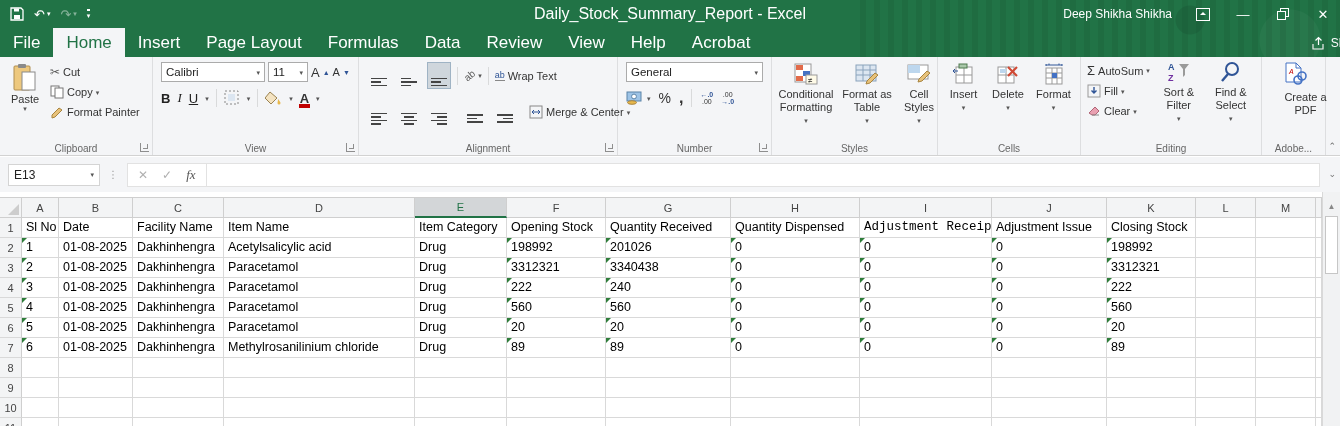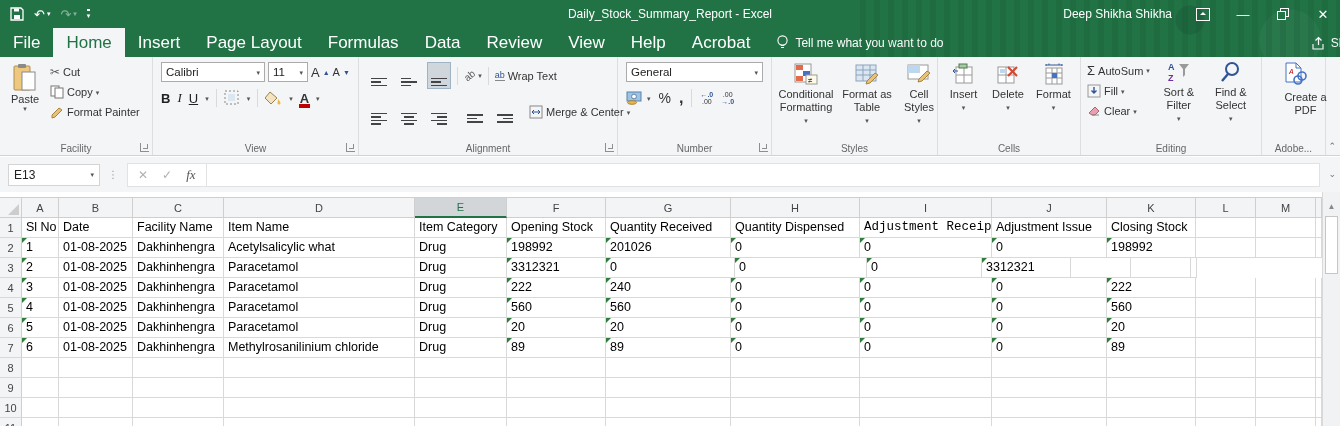--- a/index.html
+++ b/index.html
@@ -12,21 +12,21 @@
     background:
       repeating-linear-gradient(90deg, rgba(0,0,0,.12) 0 6px, transparent 6px 14px),
       radial-gradient(circle at 330px 20px, rgba(0,0,0,.18) 0 14px, transparent 15px),
       radial-gradient(circle at 430px 40px, rgba(255,255,255,.07) 0 30px, transparent 31px);
   }
   .qat { position:absolute; left:10px; top:0; height:28px; display:flex; align-items:center; gap:10px; }
   .qat .btn { display:flex; align-items:center; gap:2px; color:#fff; font-size:13px; }
   .qat .dim { opacity:.45; }
   .qat .mini-caret { font-size:7px; }
   .qat-custom { display:inline-block; border-top:2px solid #fff; font-size:7px; line-height:8px; padding-top:1px; }
-  .tb-title { position:absolute; left:0; right:0; top:0; height:28px; display:flex; justify-content:center; align-items:center; font-size:12px; }
+  .tb-title { position:absolute; left:0; right:0; top:0; height:28px; display:flex; justify-content:center; align-items:center; font-size:16px; }
   .tb-right { position:absolute; right:8px; top:0; height:28px; display:flex; align-items:center; gap:22px; font-size:12px; }
   .winbtn { display:flex; align-items:center; justify-content:center; width:18px; height:18px; font-size:13px; }
 
   
   .tabrow { position:absolute; top:28px; left:0; width:1340px; height:29px; background:#217346; display:flex; align-items:stretch; color:#fff; z-index:4; }
   .tab { display:flex; align-items:center; padding:0 13px; font-size:17px; cursor:default; white-space:nowrap; }
   .tab.active { background:#f4f5f7; color:#217346; }
   .tellme { display:flex; align-items:center; gap:6px; padding:0 13px; font-size:12px; }
   .share { position:absolute; right:-14px; top:0; height:29px; display:flex; align-items:center; gap:5px; font-size:12px; padding-right:2px; }
 
@@ -162,27 +162,20 @@
       <div class="tab active">Home</div>
       <div class="tab">Insert</div>
       <div class="tab">Page Layout</div>
       <div class="tab">Formulas</div>
       <div class="tab">Data</div>
       <div class="tab">Review</div>
       <div class="tab">View</div>
       <div class="tab">Help</div>
       <div class="tab">Acrobat</div>
     </div>
-  <div class="tellme">
-    <svg width="13" height="15" viewBox="0 0 13 15">
-        <circle cx="6.5" cy="5.5" r="4.6" fill="none" stroke="#fff" stroke-width="1.1"></circle>
-        <path d="M5 10.5h3M5 12.5h3" stroke="#fff" stroke-width="1.1"></path>
-      </svg>
-    <span>Tell me what you want to do</span>
-  </div>
   <div class="share">
     <svg width="15" height="14" viewBox="0 0 15 14">
         <path d="M2 8v5h10V8" fill="none" stroke="#fff" stroke-width="1.2"></path>
         <path d="M7.5 9V2M4.5 4.5L7.5 1.5l3 3" fill="none" stroke="#fff" stroke-width="1.2"></path>
       </svg>
     <span>Sha</span>
   </div>
 </div>
 
 <div class="ribbon">
@@ -210,21 +203,21 @@
           <span>Copy</span>
           <span class="caret">▾</span>
         </span>
       <span class="rbtn">
           <svg class="icon12" viewBox="0 0 14 14">
             <path d="M2 10l7-7 3 2-7 7-3 1z" fill="#e8c27a" stroke="#a8843f"></path>
           </svg>
           <span>Format Painter</span>
         </span>
     </div>
-    <div class="glabel">Facility</div>
+    <div class="glabel">Clipboard</div>
     <div class="launcher"></div>
   </div>
 
   <div class="group g-font">
     <div class="font-row1">
       <div class="combo" style="width:104px;">
           <span>Calibri</span>
           <span class="caret">▾</span>
         </div>
       <div class="combo" style="width:40px;">
@@ -556,40 +549,41 @@
         <div class="cell" style="width: 89px;">Closing Stock</div>
         <div class="cell" style="width: 60px;"></div>
         <div class="cell" style="width: 60px;"></div>
         <div class="cell" style="width: 6px;"></div>
       </div>
       <div class="grow">
         <div class="rowhdr">2</div>
         <div class="cell" style="width: 37px;"><span class="tri"></span>1</div>
         <div class="cell" style="width: 74px;">01-08-2025</div>
         <div class="cell" style="width: 91px;">Dakhinhengra</div>
-        <div class="cell" style="width: 191px;">Acetylsalicylic what</div>
+        <div class="cell" style="width: 191px;">Acetylsalicylic acid</div>
         <div class="cell" style="width: 92px;">Drug</div>
         <div class="cell" style="width: 99px;"><span class="tri"></span>198992</div>
         <div class="cell" style="width: 125px;"><span class="tri"></span>201026</div>
         <div class="cell" style="width: 129px;"><span class="tri"></span>0</div>
         <div class="cell" style="width: 132px;"><span class="tri"></span>0</div>
         <div class="cell" style="width: 115px;"><span class="tri"></span>0</div>
         <div class="cell" style="width: 89px;"><span class="tri"></span>198992</div>
         <div class="cell" style="width: 60px;"></div>
         <div class="cell" style="width: 60px;"></div>
         <div class="cell" style="width: 6px;"></div>
       </div>
       <div class="grow">
         <div class="rowhdr">3</div>
         <div class="cell" style="width: 37px;"><span class="tri"></span>2</div>
         <div class="cell" style="width: 74px;">01-08-2025</div>
         <div class="cell" style="width: 91px;">Dakhinhengra</div>
         <div class="cell" style="width: 191px;">Paracetamol</div>
         <div class="cell" style="width: 92px;">Drug</div>
         <div class="cell" style="width: 99px;"><span class="tri"></span>3312321</div>
+        <div class="cell" style="width: 125px;"><span class="tri"></span>3340438</div>
         <div class="cell" style="width: 129px;"><span class="tri"></span>0</div>
         <div class="cell" style="width: 132px;"><span class="tri"></span>0</div>
         <div class="cell" style="width: 115px;"><span class="tri"></span>0</div>
         <div class="cell" style="width: 89px;"><span class="tri"></span>3312321</div>
         <div class="cell" style="width: 60px;"></div>
         <div class="cell" style="width: 60px;"></div>
         <div class="cell" style="width: 6px;"></div>
       </div>
       <div class="grow">
         <div class="rowhdr">4</div>

